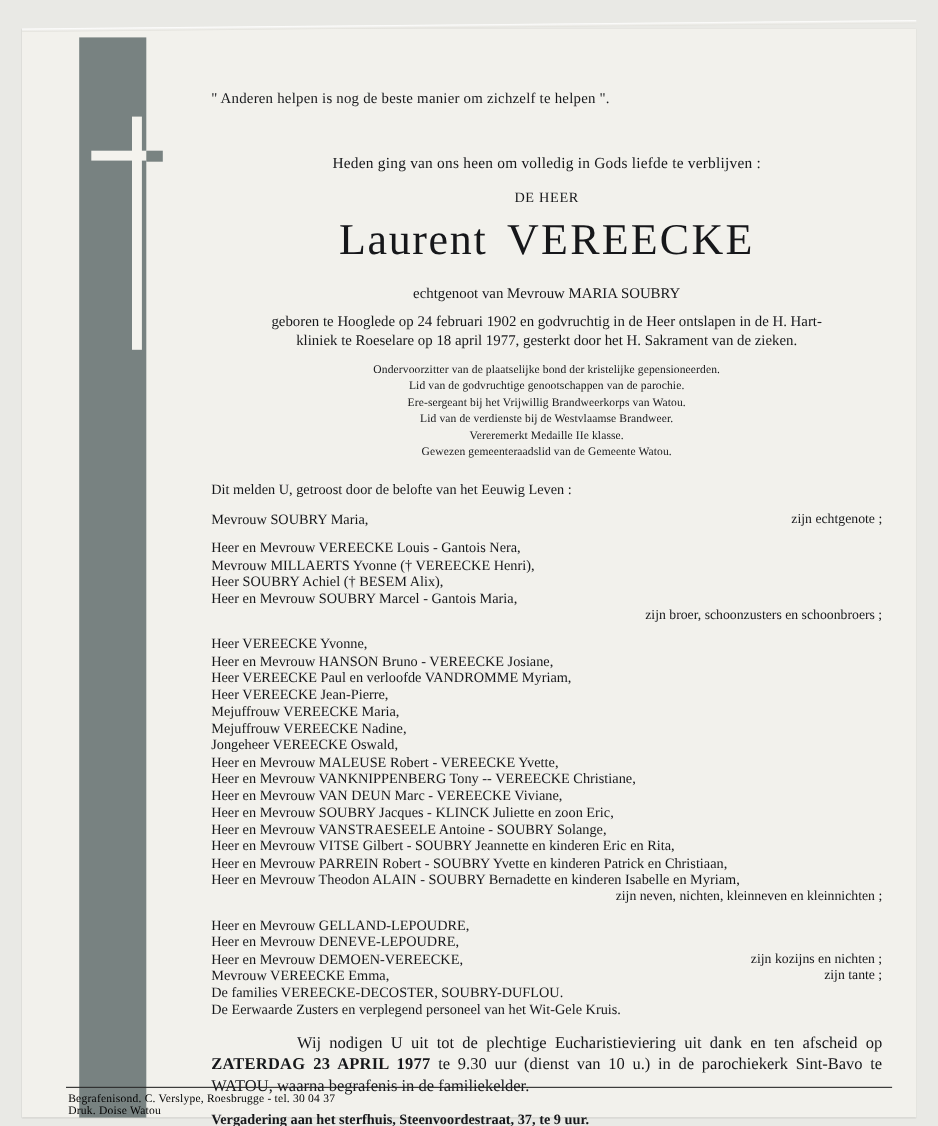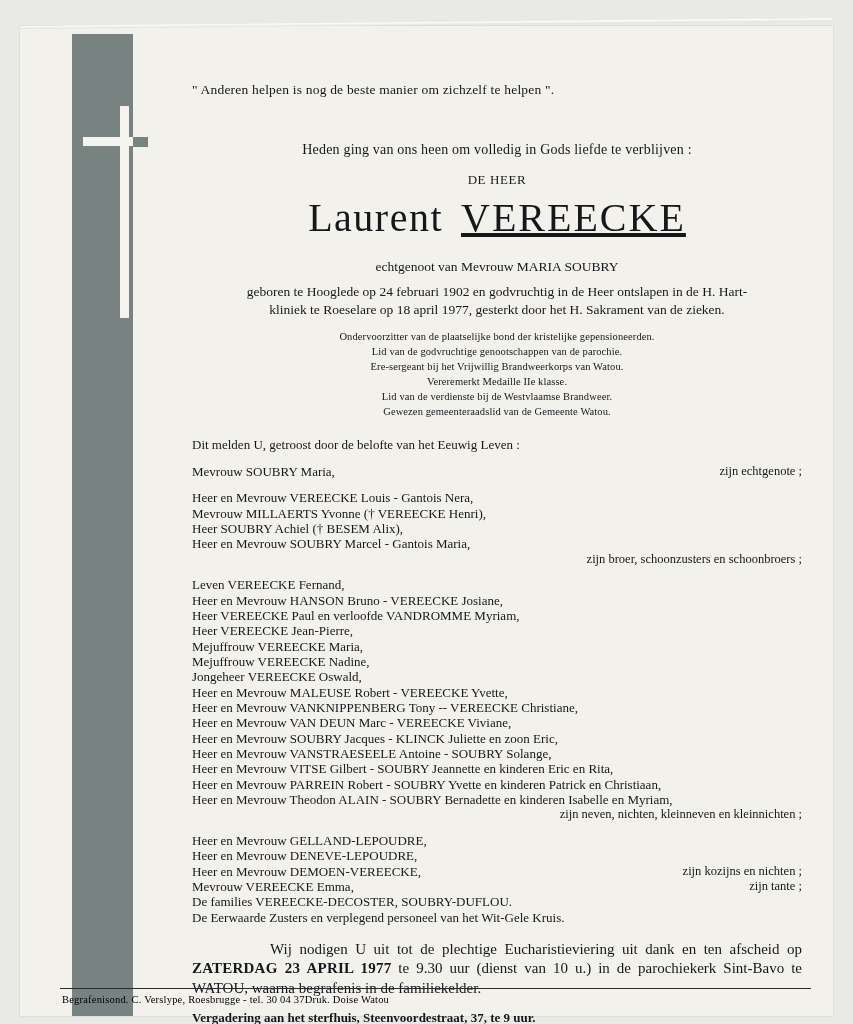--- a/index.html
+++ b/index.html
@@ -114,21 +114,20 @@
   }
   .bigname .fn {
     font-family: "Liberation Serif", serif;
     font-weight: normal;
   }
   .bigname .ln {
     font-family: "Liberation Serif", serif;
     font-weight: normal;
     margin-left: 18px;
     letter-spacing: 2px;
-    text-decoration: underline;
   }
   .spouse {
     text-align: center;
     font-size: 13.5px;
     margin-top: 18px;
   }
   .lifeline {
     text-align: center;
     font-size: 13.5px;
     margin-top: 8px;
@@ -216,23 +215,24 @@
     top: 962px;
     height: 1px;
     background: #2a2a2a;
   }
   .footer {
     position: absolute;
     left: 42px;
     right: 24px;
     top: 968px;
     display: flex;
-    justify-content: flex-start;
+    justify-content: center;
     font-size: 10.5px;
     letter-spacing: 0.2px;
+    flex-direction: column;
   }
 </style>
 </head>
 <body>
 
 <div id="page">
 
   <div class="card">
     <div class="card-topedge"></div>
 
@@ -257,22 +257,22 @@
 
       <div class="lifeline">
         <div>geboren te Hooglede op 24 februari 1902 en godvruchtig in de Heer ontslapen in de H. Hart-</div>
         <div>kliniek te Roeselare op 18 april 1977, gesterkt door het H. Sakrament van de zieken.</div>
       </div>
 
       <div class="credits">
         <div>Ondervoorzitter van de plaatselijke bond der kristelijke gepensioneerden.</div>
         <div>Lid van de godvruchtige genootschappen van de parochie.</div>
         <div>Ere-sergeant bij het Vrijwillig Brandweerkorps van Watou.</div>
+        <div>Lid van de verdienste bij de Westvlaamse Brandweer.</div>
         <div>Vereremerkt Medaille IIe klasse.</div>
-        <div>Lid van de verdienste bij de Westvlaamse Brandweer.</div>
         <div>Gewezen gemeenteraadslid van de Gemeente Watou.</div>
       </div>
 
       <div class="announce">Dit melden U, getroost door de belofte van het Eeuwig Leven :</div>
 
       <div class="grp">
         <div class="row">
           <span>Mevrouw SOUBRY Maria,</span>
           <span class="rel-inline">zijn echtgenote ;</span>
         </div>
@@ -280,21 +280,21 @@
 
       <div class="grp">
         <div class="row">Heer en Mevrouw VEREECKE Louis - Gantois Nera,</div>
         <div class="row">Mevrouw MILLAERTS Yvonne († VEREECKE Henri),</div>
         <div class="row">Heer SOUBRY Achiel († BESEM Alix),</div>
         <div class="row">Heer en Mevrouw SOUBRY Marcel - Gantois Maria,</div>
         <div class="rel">zijn broer, schoonzusters en schoonbroers ;</div>
       </div>
 
       <div class="grp">
-        <div class="row">Leven VEREECKE Fernand,</div>
+        <div class="row">Heer VEREECKE Yvonne,</div>
         <div class="row">Heer en Mevrouw HANSON Bruno - VEREECKE Josiane,</div>
         <div class="row">Heer VEREECKE Paul en verloofde VANDROMME Myriam,</div>
         <div class="row">Heer VEREECKE Jean-Pierre,</div>
         <div class="row">Mejuffrouw VEREECKE Maria,</div>
         <div class="row">Mejuffrouw VEREECKE Nadine,</div>
         <div class="row">Jongeheer VEREECKE Oswald,</div>
         <div class="row">Heer en Mevrouw MALEUSE Robert - VEREECKE Yvette,</div>
         <div class="row">Heer en Mevrouw VANKNIPPENBERG Tony -- VEREECKE Christiane,</div>
         <div class="row">Heer en Mevrouw VAN DEUN Marc - VEREECKE Viviane,</div>
         <div class="row">Heer en Mevrouw SOUBRY Jacques - KLINCK Juliette en zoon Eric,</div>

